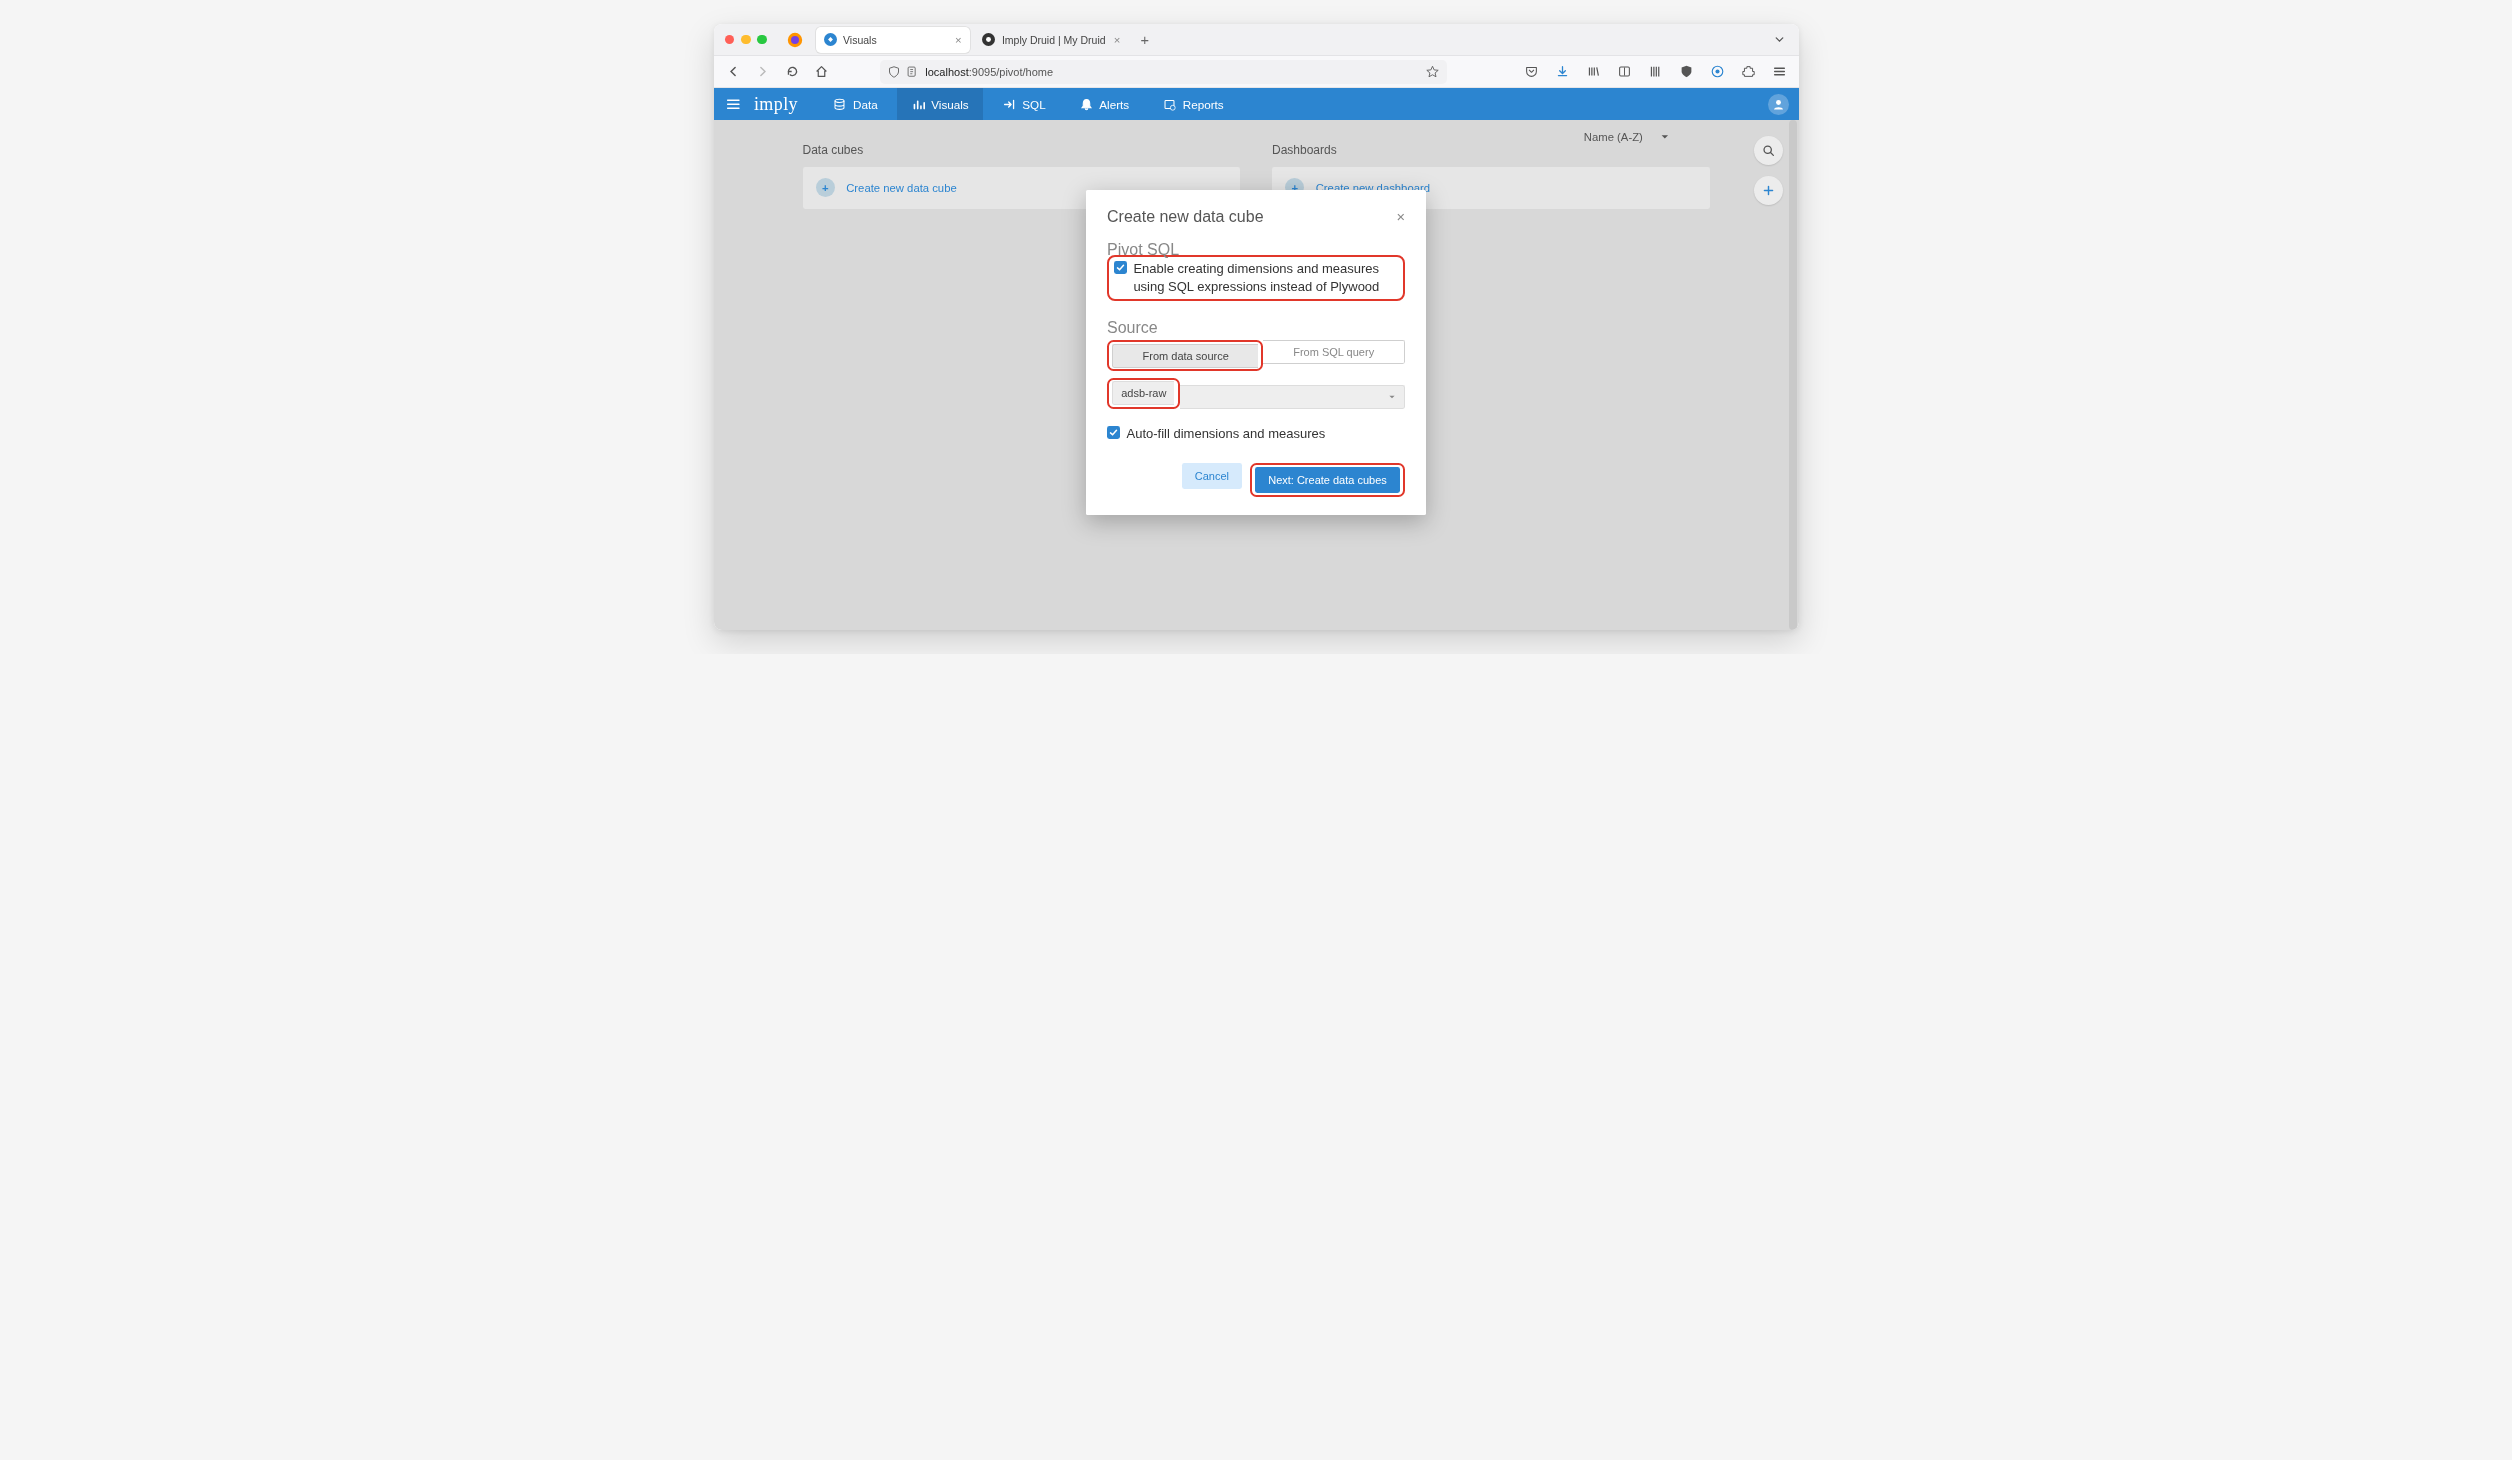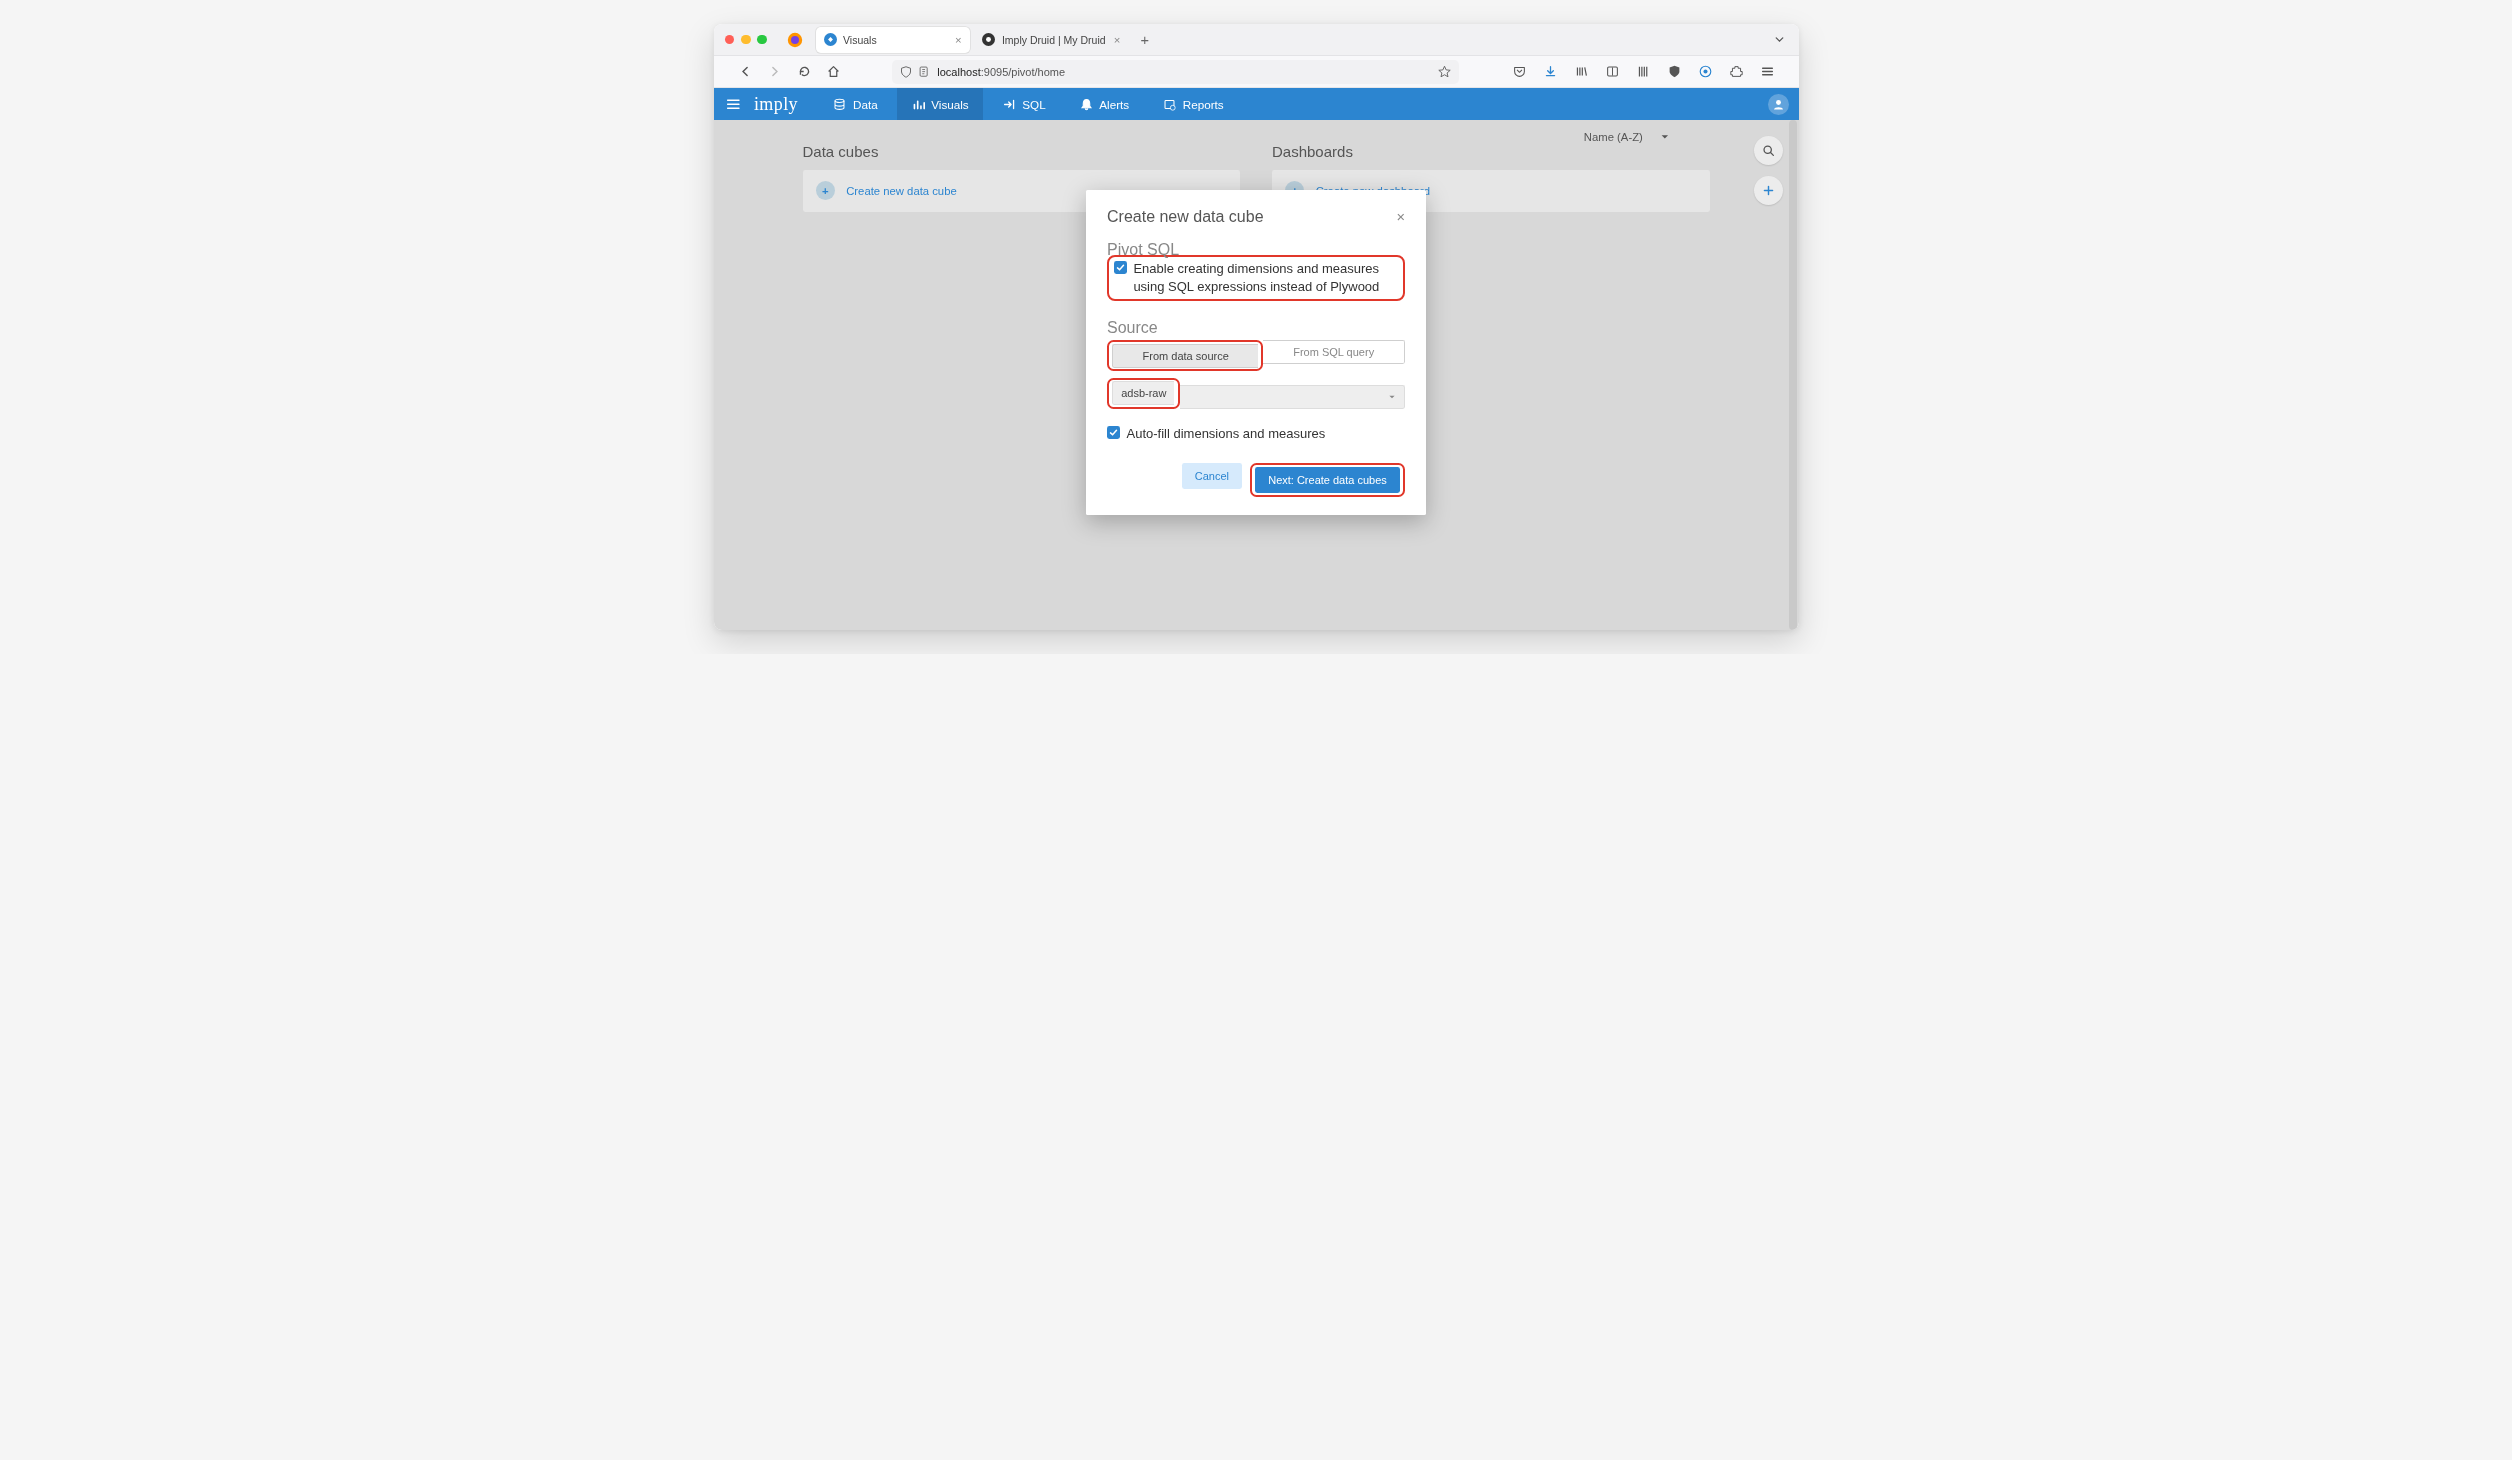--- a/index.html
+++ b/index.html
@@ -51,21 +51,21 @@
   }
   .tab.active { background: #fff; box-shadow: 0 0 0 0.8px #ddd; }
   .tab .favicon { width: 13px; height: 13px; margin-right: 6.5px; border-radius: 2.4px; display:flex;align-items:center;justify-content:center; }
   .tab .tab-close { margin-left: auto; color: #888; font-size: 11.3px; cursor: pointer; }
   .new-tab { width: 23px; text-align: center; color: #666; font-size: 14.6px; cursor:pointer; }
   .chevron-end { margin-left: auto; margin-right: 4.9px; color:#555; }
 
   .toolbar {
     display: flex; align-items: center;
     height: 32px;
-    padding: 0 20px;
+    padding: 0 8px;
     gap: 6.5px;
     background: #f8f8fa;
     border-bottom: 0.8px solid #e5e5e8;
   }
   .tb-icon {
     width: 23px; height: 23px;
     display: flex; align-items: center; justify-content: center;
     color: #555; border-radius: 3.2px;
     cursor: pointer;
   }
@@ -104,21 +104,21 @@
     display:flex;align-items:center;justify-content:center;
   }
 
   
   .page-wrap { position: relative; min-height: 510px; background: var(--bg-gray); }
   .page-content {
     display:flex; gap: 32px;
     padding: 23px 89px 0 89px;
   }
   .col { flex:1; }
-  .section-title { font-size: 15px; color: #555; margin-bottom: 9.7px; }
+  .section-title { font-size: 12px; color: #555; margin-bottom: 9.7px; }
   .create-card {
     background: #e6e6e6; border-radius: 2.4px;
     height: 42px; display:flex; align-items:center;
     padding: 0 13px; cursor:pointer;
   }
   .plus-circle {
     width: 19.4px;height:19.4px;border-radius:50%;
     background: #b9ceda;
     display:flex;align-items:center;justify-content:center;
     color: #2c85d0; font-weight: 700; margin-right: 11.3px;

